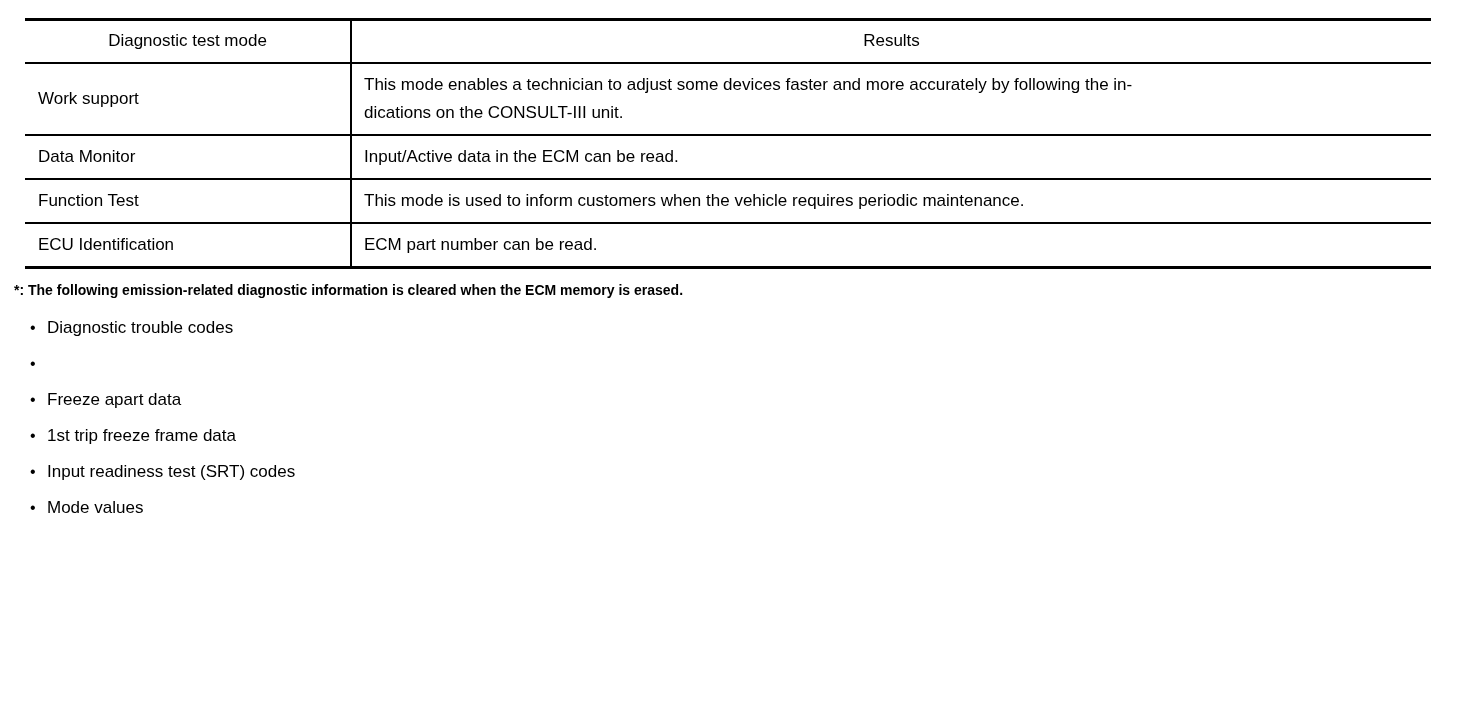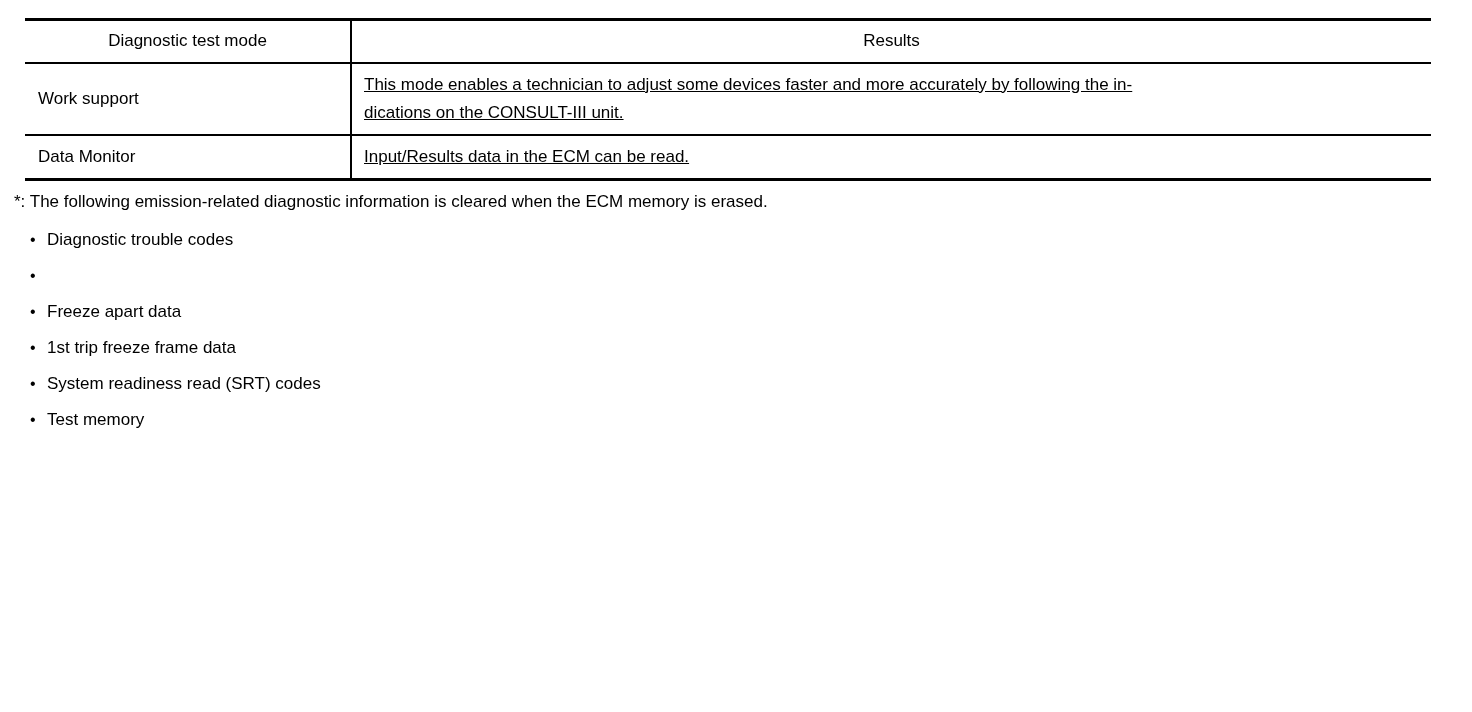--- a/index.html
+++ b/index.html
@@ -39,28 +39,28 @@
   table.diag td.mode {
     text-align: left;
     padding-left: 13px;
     margin-top: 48px;
   }
   table.diag td.func {
     text-align: left;
     padding: 7px 14px 7px 12px;
     line-height: 28px;
     white-space: pre-line;
-    text-decoration: underline;
   }
   tr.h1 { height: 43px; }
   tr.h2 { height: 72px; }
   .footnote {
     margin: 10px 0 0 14px;
-    font-size: 17px;
+    font-size: 14px;
     line-height: 22px;
+    font-weight: bold;
   }
   ul.bullets {
     list-style: none;
     margin: 9px 0 0 30px;
     padding: 0;
     font-size: 17px;
   }
   ul.bullets li {
     display: flex;
     align-items: center;
@@ -87,21 +87,29 @@
       <th class="mode-h">Diagnostic test mode</th>
       <th>Results</th>
     </tr>
     <tr class="h2">
       <td class="mode">Work support</td>
       <td class="func">This mode enables a technician to adjust some devices faster and more accurately by following the in-
 dications on the CONSULT-III unit.</td>
     </tr>
     <tr class="h1">
       <td class="mode">Data Monitor</td>
-      <td class="func">Input/Results data in the ECM can be read.</td>
+      <td class="func">Input/Active data in the ECM can be read.</td>
+    </tr>
+    <tr class="h1">
+      <td class="mode">Function Test</td>
+      <td class="func">This mode is used to inform customers when the vehicle requires periodic maintenance.</td>
+    </tr>
+    <tr class="h1">
+      <td class="mode">ECU Identification</td>
+      <td class="func">ECM part number can be read.</td>
     </tr>
   </tbody>
     </table>
 
   <div class="footnote">*: The following emission-related diagnostic information is cleared when the ECM memory is erased.</div>
 
   <ul class="bullets">
     <li>
       <span class="dot">•</span>
       <span>Diagnostic trouble codes</span>
@@ -112,21 +120,21 @@
     <li>
       <span class="dot">•</span>
       <span>Freeze apart data</span>
     </li>
     <li>
       <span class="dot">•</span>
       <span>1st trip freeze frame data</span>
     </li>
     <li>
       <span class="dot">•</span>
-      <span>System readiness read (SRT) codes</span>
+      <span>Input readiness test (SRT) codes</span>
     </li>
     <li>
       <span class="dot">•</span>
-      <span>Test memory</span>
+      <span>Mode values</span>
     </li>
   </ul>
 
 </div>
 
 </body></html>

